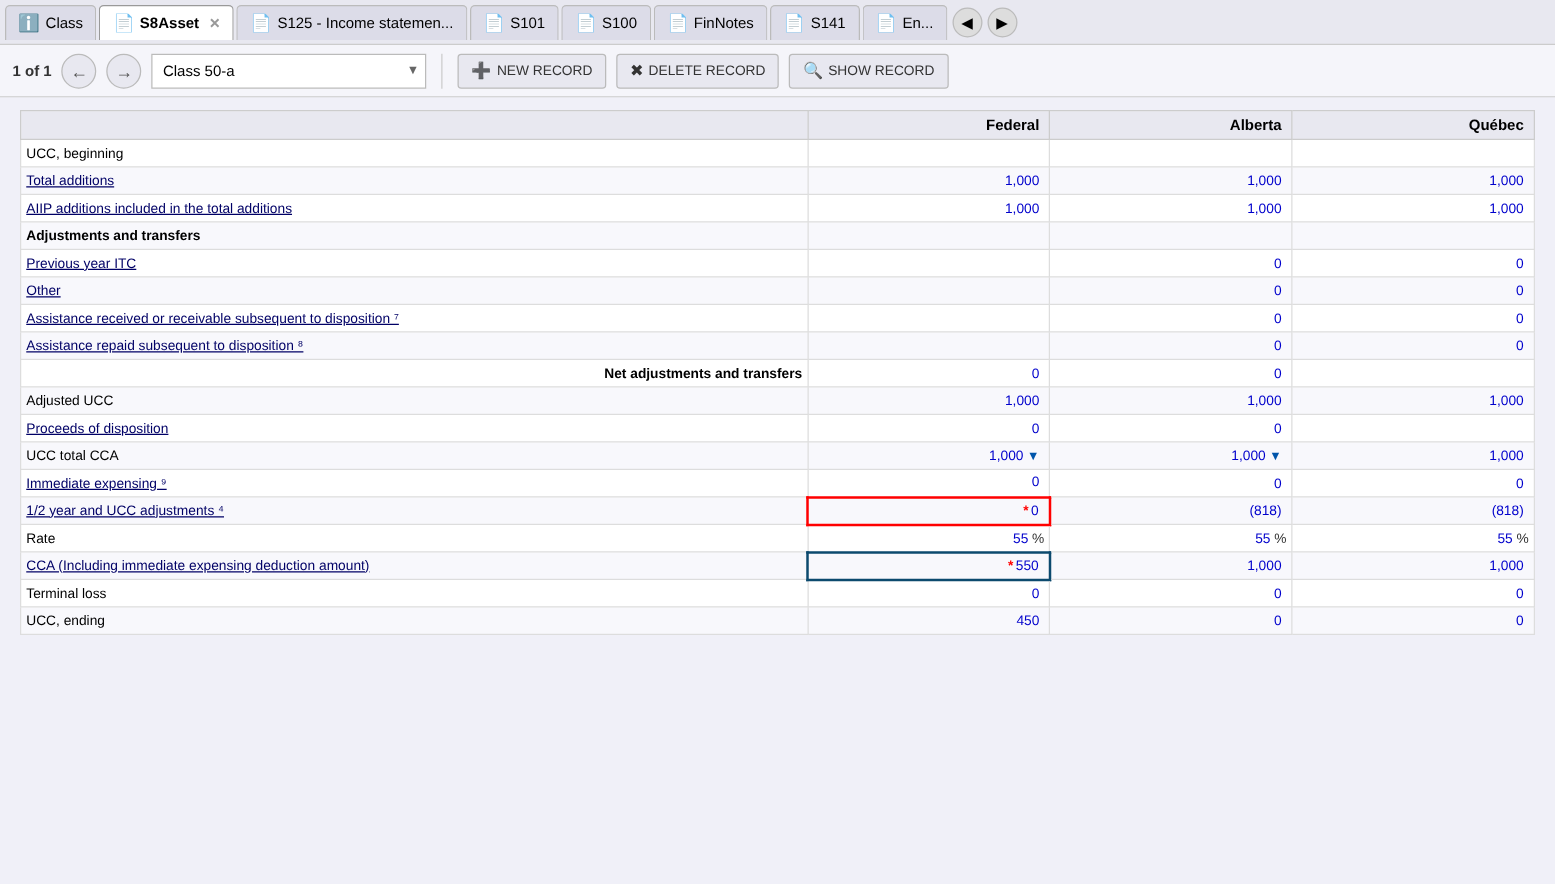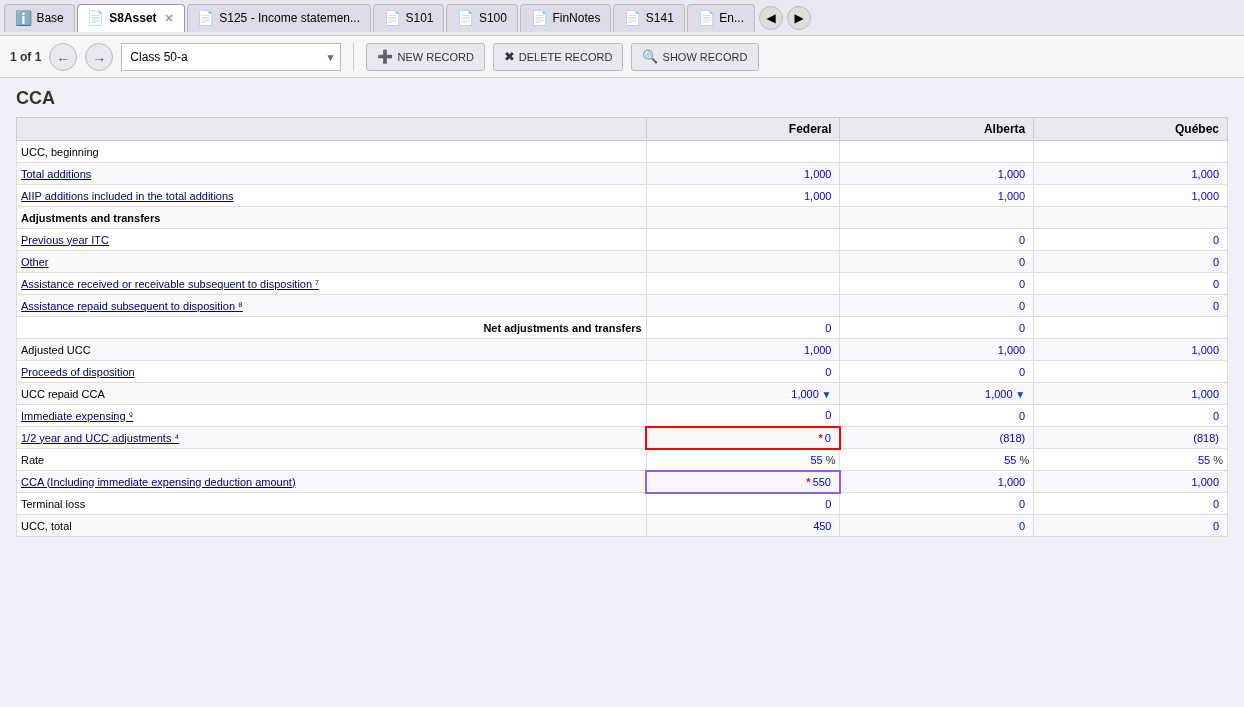--- a/index.html
+++ b/index.html
@@ -146,21 +146,21 @@
 
     
     .dropdown-arrow { color: #0055aa; font-size: 10px; }
   </style>
 </head>
 <body>
 
 <div class="tab-bar">
   <div class="tab">
     <span class="tab-icon">ℹ️</span>
-    <span>Base</span>
+    <span>Class</span>
   </div>
   <div class="tab active">
     <span class="tab-icon">📄</span>
     <span>S8Asset</span>
     <span class="close-btn">✕</span>
   </div>
   <div class="tab">
     <span class="tab-icon">📄</span>
     <span>S125 - Income statemen...</span>
   </div>
@@ -209,21 +209,20 @@
     <span class="btn-icon">✖</span>
     <span>DELETE RECORD</span>
   </div>
   <div class="toolbar-btn">
     <span class="btn-icon">🔍</span>
     <span>SHOW RECORD</span>
   </div>
 </div>
 
 <div class="main-content">
-  <div class="cca-title">CCA</div>
 
   <table class="cca-table">
     <thead>
       <tr>
         <th class="label-col"></th>
         <th>Federal</th>
         <th>Alberta</th>
         <th>Québec</th>
       </tr>
     </thead>
@@ -289,21 +288,21 @@
           <td class="value" style="color: rgb(0, 0, 204);">1,000</td>
           <td class="value" style="color: rgb(0, 0, 204);">1,000</td>
         </tr>
         <tr>
           <td class="label"><span class="link" style="text-decoration: underline; color: rgb(0, 0, 102);">Proceeds of disposition</span></td>
           <td class="value" style="color: rgb(0, 0, 204);">0</td>
           <td class="value" style="color: rgb(0, 0, 204);">0</td>
           <td class="value empty"></td>
         </tr>
         <tr>
-          <td class="label">UCC repaid CCA</td>
+          <td class="label">UCC total CCA</td>
           <td class="value" style="color: rgb(0, 0, 204);">1,000<span class="dropdown-arrow"> ▼</span></td>
           <td class="value" style="color: rgb(0, 0, 204);">1,000<span class="dropdown-arrow"> ▼</span></td>
           <td class="value" style="color: rgb(0, 0, 204);">1,000</td>
         </tr>
         <tr>
           <td class="label"><span class="link" style="text-decoration: underline; color: rgb(0, 0, 102);">Immediate expensing ⁹</span></td>
           <td class="value" style="color: rgb(0, 0, 204);">0</td>
           <td class="value" style="color: rgb(0, 0, 204);">0</td>
           <td class="value" style="color: rgb(0, 0, 204);">0</td>
         </tr>
@@ -314,31 +313,31 @@
           <td class="value" style="color: rgb(0, 0, 204);">(818)</td>
         </tr>
         <tr>
           <td class="label">Rate</td>
           <td class="pct"><span style="color:#0000cc">55</span><span style="color:#333"> %</span></td>
           <td class="pct"><span style="color:#0000cc">55</span><span style="color:#333"> %</span></td>
           <td class="pct"><span style="color:#0000cc">55</span><span style="color:#333"> %</span></td>
         </tr>
         <tr>
           <td class="label"><span class="link" style="text-decoration: underline; color: rgb(0, 0, 102);">CCA (Including immediate expensing deduction amount)</span></td>
-          <td class="value" style="border: 2px solid #8b5cf6;"><span class="asterisk" style="color:red;font-weight:bold">*</span><span style="color:#0000cc">550</span></td>
+          <td class="value" style="border: 2px solid #0c4a6e;"><span class="asterisk" style="color:red;font-weight:bold">*</span><span style="color:#0000cc">550</span></td>
           <td class="value" style="color: rgb(0, 0, 204);">1,000</td>
           <td class="value" style="color: rgb(0, 0, 204);">1,000</td>
         </tr>
         <tr>
           <td class="label">Terminal loss</td>
           <td class="value" style="color: rgb(0, 0, 204);">0</td>
           <td class="value" style="color: rgb(0, 0, 204);">0</td>
           <td class="value" style="color: rgb(0, 0, 204);">0</td>
         </tr>
         <tr>
-          <td class="label">UCC, total</td>
+          <td class="label">UCC, ending</td>
           <td class="value" style="color: rgb(0, 0, 204);">450</td>
           <td class="value" style="color: rgb(0, 0, 204);">0</td>
           <td class="value" style="color: rgb(0, 0, 204);">0</td>
         </tr>
       </tbody>
   </table>
 </div>
 
 </body></html>

